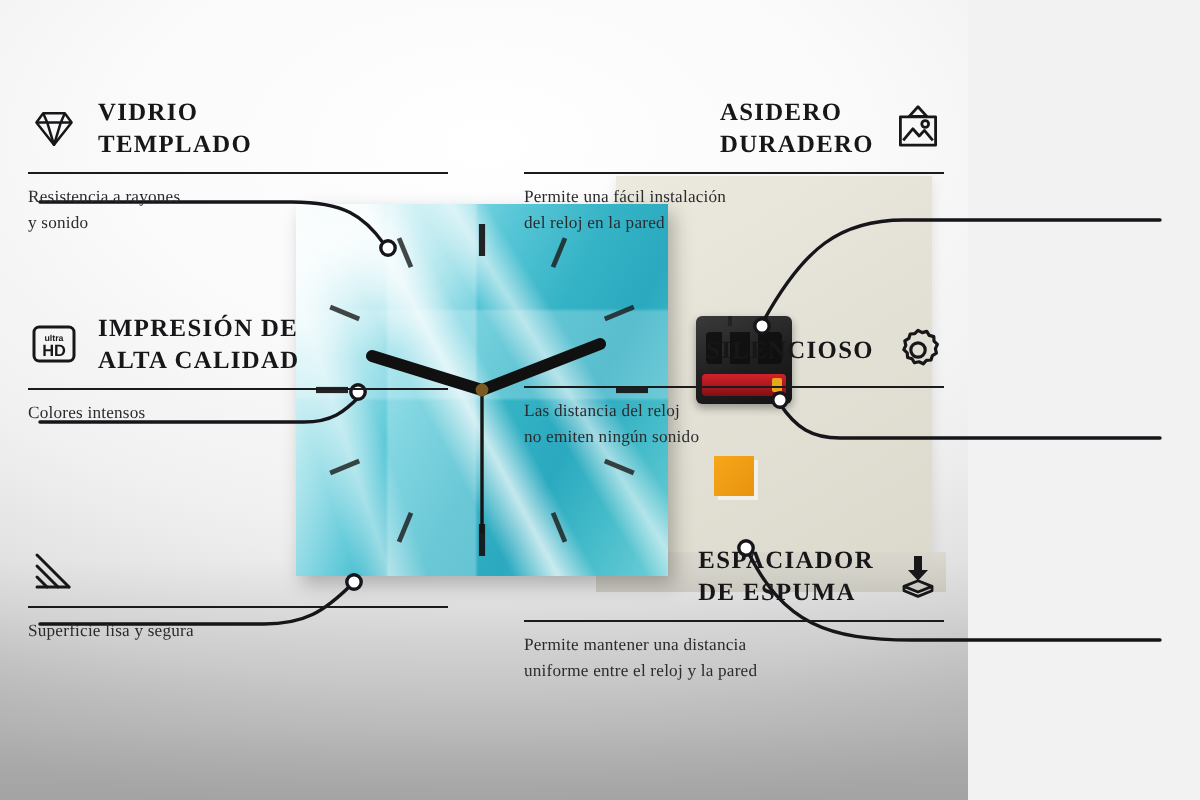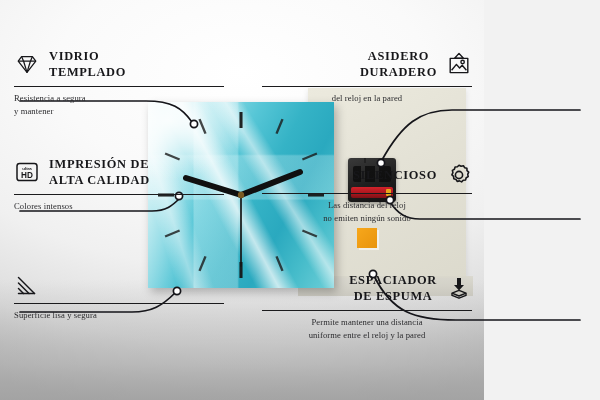--- a/index.html
+++ b/index.html
@@ -15,21 +15,21 @@
   }
   .stage:after{
     content:"";position:absolute;left:0;right:0;bottom:0;height:120px;
     background:linear-gradient(to bottom, rgba(170,170,170,0) 0%, rgba(168,168,168,.55) 70%, rgba(160,160,160,.85) 100%);
     pointer-events:none;
   }
 
   
   .feat{position:absolute;width:210px;z-index:6;}
   .feat.left{left:14px;text-align:left;}
-  .feat.right{right:12px;text-align:center;}
+  .feat.right{right:12px;text-align:left;}
   .head{display:flex;align-items:center;gap:9px;}
   .feat.right .head{flex-direction:row-reverse;}
   .titles{
     font-family:"Liberation Serif", serif;
     font-weight:700;letter-spacing:.055em;color:#17171a;
     font-size:12.4px;line-height:1.32;text-transform:uppercase;
   }
   .rule{height:1.3px;background:#1b1b1d;margin:5px 0 5px 0;width:100%;}
   .desc{
     font-family:"Liberation Serif", serif;
@@ -197,22 +197,22 @@
           <path d="M4.2 10.2 H21.8 M9.6 10.2 L13 21.4 L16.4 10.2 M7.6 5.6 L9.6 10.2 M18.4 5.6 L16.4 10.2"></path>
         </svg>
       </span>
       <div class="titles">
         <div>VIDRIO</div>
         <div>TEMPLADO</div>
       </div>
     </div>
     <div class="rule"></div>
     <div class="desc">
-      <div>Resistencia a segura</div>
-      <div>y mantener</div>
+      <div>Resistencia a rayones</div>
+      <div>y sonido</div>
     </div>
   </div>
 
   <div class="feat left" id="f-impresion">
     <div class="head">
       <span class="ico">
         <svg viewBox="0 0 26 26">
           <rect x="3" y="4.5" width="20" height="17" rx="2.6" fill="none" stroke="#17171a" stroke-width="1.5"></rect>
           <text x="13" y="11.4" text-anchor="middle" font-family="Liberation Sans, sans-serif" font-size="4.4" font-weight="700" fill="#17171a">ultra</text>
           <text x="13" y="18.9" text-anchor="middle" font-family="Liberation Sans, sans-serif" font-size="8.2" font-weight="700" fill="#17171a">HD</text>
@@ -256,20 +256,21 @@
           <circle cx="16.6" cy="11" r="1.7"></circle>
         </svg>
       </span>
       <div class="titles">
         <div>ASIDERO</div>
         <div>DURADERO</div>
       </div>
     </div>
     <div class="rule"></div>
     <div class="desc">
+      <div>Permite una fácil instalación</div>
       <div>del reloj en la pared</div>
     </div>
   </div>
 
   <div class="feat right" id="f-mecanismo">
     <div class="head">
       <span class="ico">
         <svg viewBox="0 0 26 26" fill="none" stroke="#17171a" stroke-width="1.6" stroke-linejoin="round">
           <path d="M13 3.2 l2.1 1.1 2.3-.6 1.2 2 2.3.6 .1 2.3 1.7 1.6-1 2.1 .5 2.3-2 1.2-.7 2.2-2.3 .2-1.6 1.7-2.1-1-2.3 .5-1.2-2-2.2-.7-.2-2.3-1.7-1.6 1-2.1-.5-2.3 2-1.2 .7-2.2 2.3-.2z"></path>
           <circle cx="13" cy="13" r="3.6"></circle>

